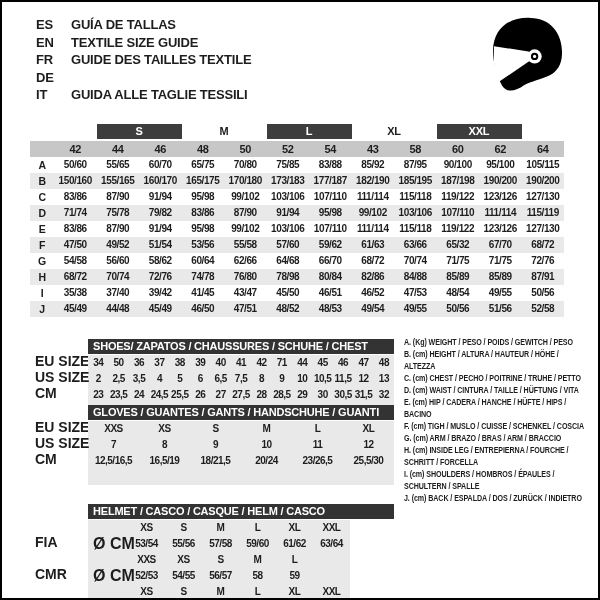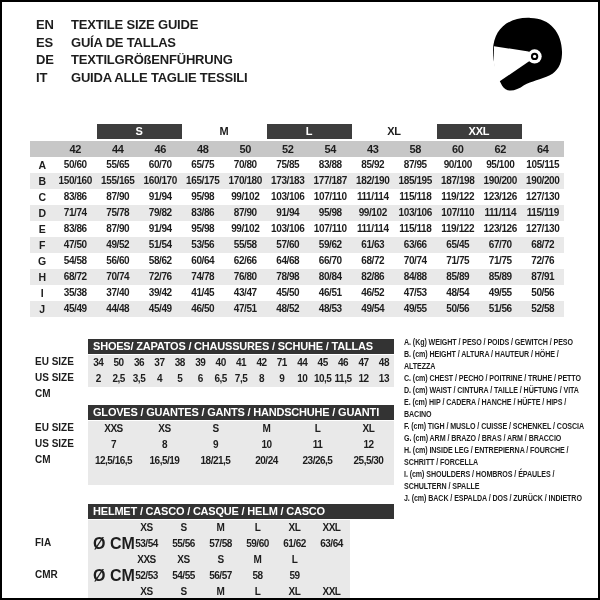--- a/index.html
+++ b/index.html
@@ -33,50 +33,53 @@
   .rowlabel{font-size:10.5px;}
 
   
   .btable{position:absolute;left:30px;width:364px;}
   #shoes-block{top:339px;}
   #gloves-block{top:405px;}
   #helmet-block{top:496px;margin-top:8px;}
   .bar{margin-left:58px;background:var(--bar,#333);color:#fff;font-weight:700;font-size:11px;
        height:15px;line-height:15px;padding-left:5px;letter-spacing:-0.2px;white-space:nowrap;}
   .brow{display:flex;height:16px;align-items:flex-start;}
-  .blabel{width:58px;font-weight:700;font-size:10px;line-height:15px;padding-left:5px;box-sizing:border-box;white-space:nowrap;}
+  .blabel{width:58px;font-weight:700;font-size:14px;line-height:15px;padding-left:5px;box-sizing:border-box;white-space:nowrap;}
   .bvals{flex:1;display:flex;height:32px;margin-top:1px;}
   .bvals.shaded{background:var(--stripe,#e9e9e9);}
   .bcell{flex:1;text-align:center;font-weight:700;font-size:10px;line-height:15px;letter-spacing:-0.5px;white-space:nowrap;}
   #helmet-block .bvals{flex:none;width:262px;}
   .bunit{width:40px;font-weight:700;font-size:16px;line-height:15px;padding-left:5px;box-sizing:border-box;white-space:nowrap;}
   #helmet-block .bcell{width:37px;flex:none;}
 
   
   #legend{position:absolute;left:404px;top:336px;width:220px;transform:scaleX(0.85);transform-origin:left top;}
   .legend-item{font-weight:700;font-size:8.4px;line-height:12px;letter-spacing:-0.1px;}
 </style>
 </head>
 <body style="--bar: #333333; --box: #3d3d3d; --band: #c7c7c7; --stripe: #e9e9e9;">
 
 <div class="frame"></div>
 
 <div id="lang-block">
   <div id="lang-list">
       <div class="lang-row">
+        <span class="lang-code">ES</span>
+        <span class="lang-title">GUÍA DE TALLAS</span>
+      </div>
+      <div class="lang-row">
         <span class="lang-code">EN</span>
         <span class="lang-title">TEXTILE SIZE GUIDE</span>
       </div>
       <div class="lang-row">
-        <span class="lang-code">ES</span>
-        <span class="lang-title">GUÍA DE TALLAS</span>
+        <span class="lang-code">FR</span>
+        <span class="lang-title">GUIDE DES TAILLES TEXTILE</span>
       </div>
       <div class="lang-row">
         <span class="lang-code">DE</span>
-        <span class="lang-title">TEXTILGRÖßENFÜHRUNG</span>
       </div>
       <div class="lang-row">
         <span class="lang-code">IT</span>
         <span class="lang-title">GUIDA ALLE TAGLIE TESSILI</span>
       </div>
     </div>
 </div>
 
 <div id="helmet-icon">
   <svg width="72" height="88" viewBox="0 0 71 85" xmlns="http://www.w3.org/2000/svg" aria-hidden="true">
@@ -191,21 +194,21 @@
         <div class="cell rowlabel">F</div>
         <div class="cell">47/50</div>
         <div class="cell">49/52</div>
         <div class="cell">51/54</div>
         <div class="cell">53/56</div>
         <div class="cell">55/58</div>
         <div class="cell">57/60</div>
         <div class="cell">59/62</div>
         <div class="cell">61/63</div>
         <div class="cell">63/66</div>
-        <div class="cell">65/45</div>
+        <div class="cell">65/32</div>
         <div class="cell">67/70</div>
         <div class="cell">68/72</div>
       </div>
       <div class="grid row">
         <div class="cell rowlabel">G</div>
         <div class="cell">54/58</div>
         <div class="cell">56/60</div>
         <div class="cell">58/62</div>
         <div class="cell">60/64</div>
         <div class="cell">62/66</div>
@@ -259,21 +262,21 @@
         <div class="cell">49/54</div>
         <div class="cell">49/55</div>
         <div class="cell">50/56</div>
         <div class="cell">51/56</div>
         <div class="cell">52/58</div>
       </div>
     </div>
 </div>
 
 <div id="shoes-block" class="btable">
-  <div class="bar">SHOES/ ZAPATOS / CHAUSSURES / SCHUHE / TALLAS</div>
+  <div class="bar">SHOES/ ZAPATOS / CHAUSSURES / SCHUHE / CHEST</div>
   <div id="shoes-rows">
       <div class="brow">
         <div class="blabel">EU SIZE</div>
         <div class="bvals shaded">
           <div class="bcell">34</div>
           <div class="bcell">50</div>
           <div class="bcell">36</div>
           <div class="bcell">37</div>
           <div class="bcell">38</div>
           <div class="bcell">39</div>
@@ -303,20 +306,37 @@
           <div class="bcell">9</div>
           <div class="bcell">10</div>
           <div class="bcell">10,5</div>
           <div class="bcell">11,5</div>
           <div class="bcell">12</div>
           <div class="bcell">13</div>
         </div>
       </div>
       <div class="brow">
         <div class="blabel">CM</div>
+        <div class="bvals shaded">
+          <div class="bcell">23</div>
+          <div class="bcell">23,5</div>
+          <div class="bcell">24</div>
+          <div class="bcell">24,5</div>
+          <div class="bcell">25,5</div>
+          <div class="bcell">26</div>
+          <div class="bcell">27</div>
+          <div class="bcell">27,5</div>
+          <div class="bcell">28</div>
+          <div class="bcell">28,5</div>
+          <div class="bcell">29</div>
+          <div class="bcell">30</div>
+          <div class="bcell">30,5</div>
+          <div class="bcell">31,5</div>
+          <div class="bcell">32</div>
+        </div>
       </div>
     </div>
 </div>
 
 <div id="gloves-block" class="btable">
   <div class="bar">GLOVES / GUANTES / GANTS / HANDSCHUHE / GUANTI</div>
   <div id="gloves-rows">
       <div class="brow">
         <div class="blabel">EU SIZE</div>
         <div class="bvals shaded">

